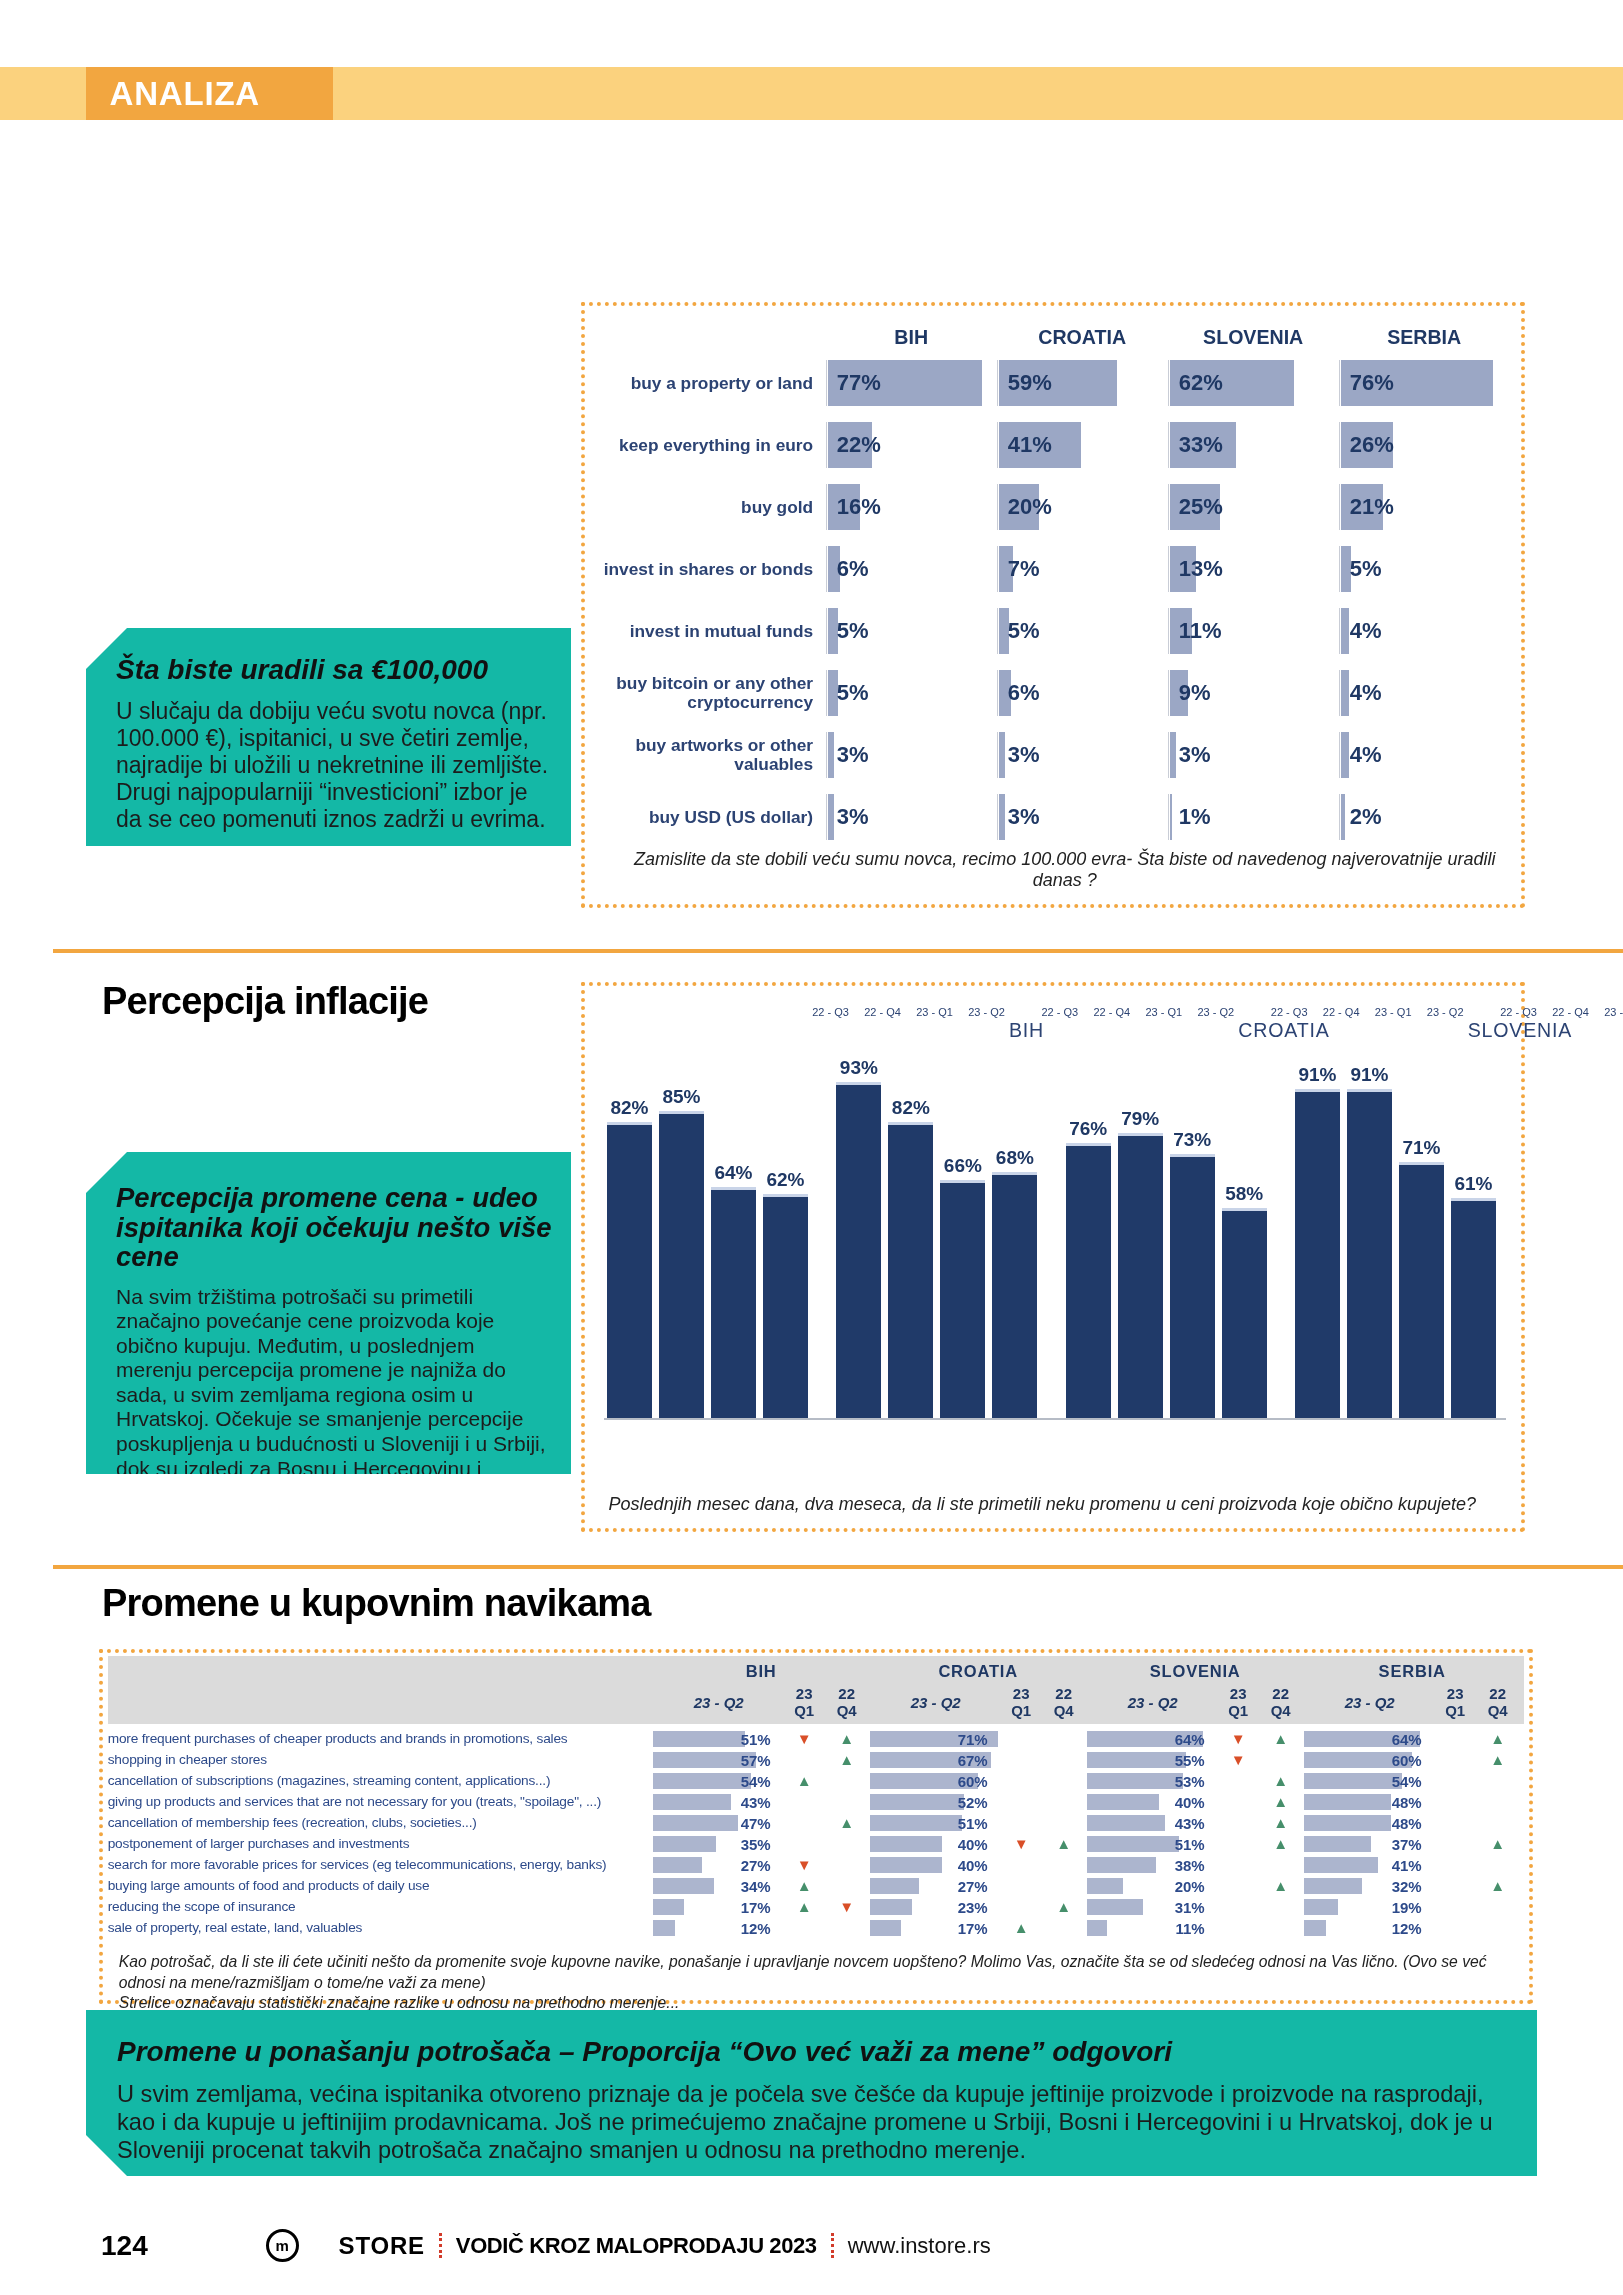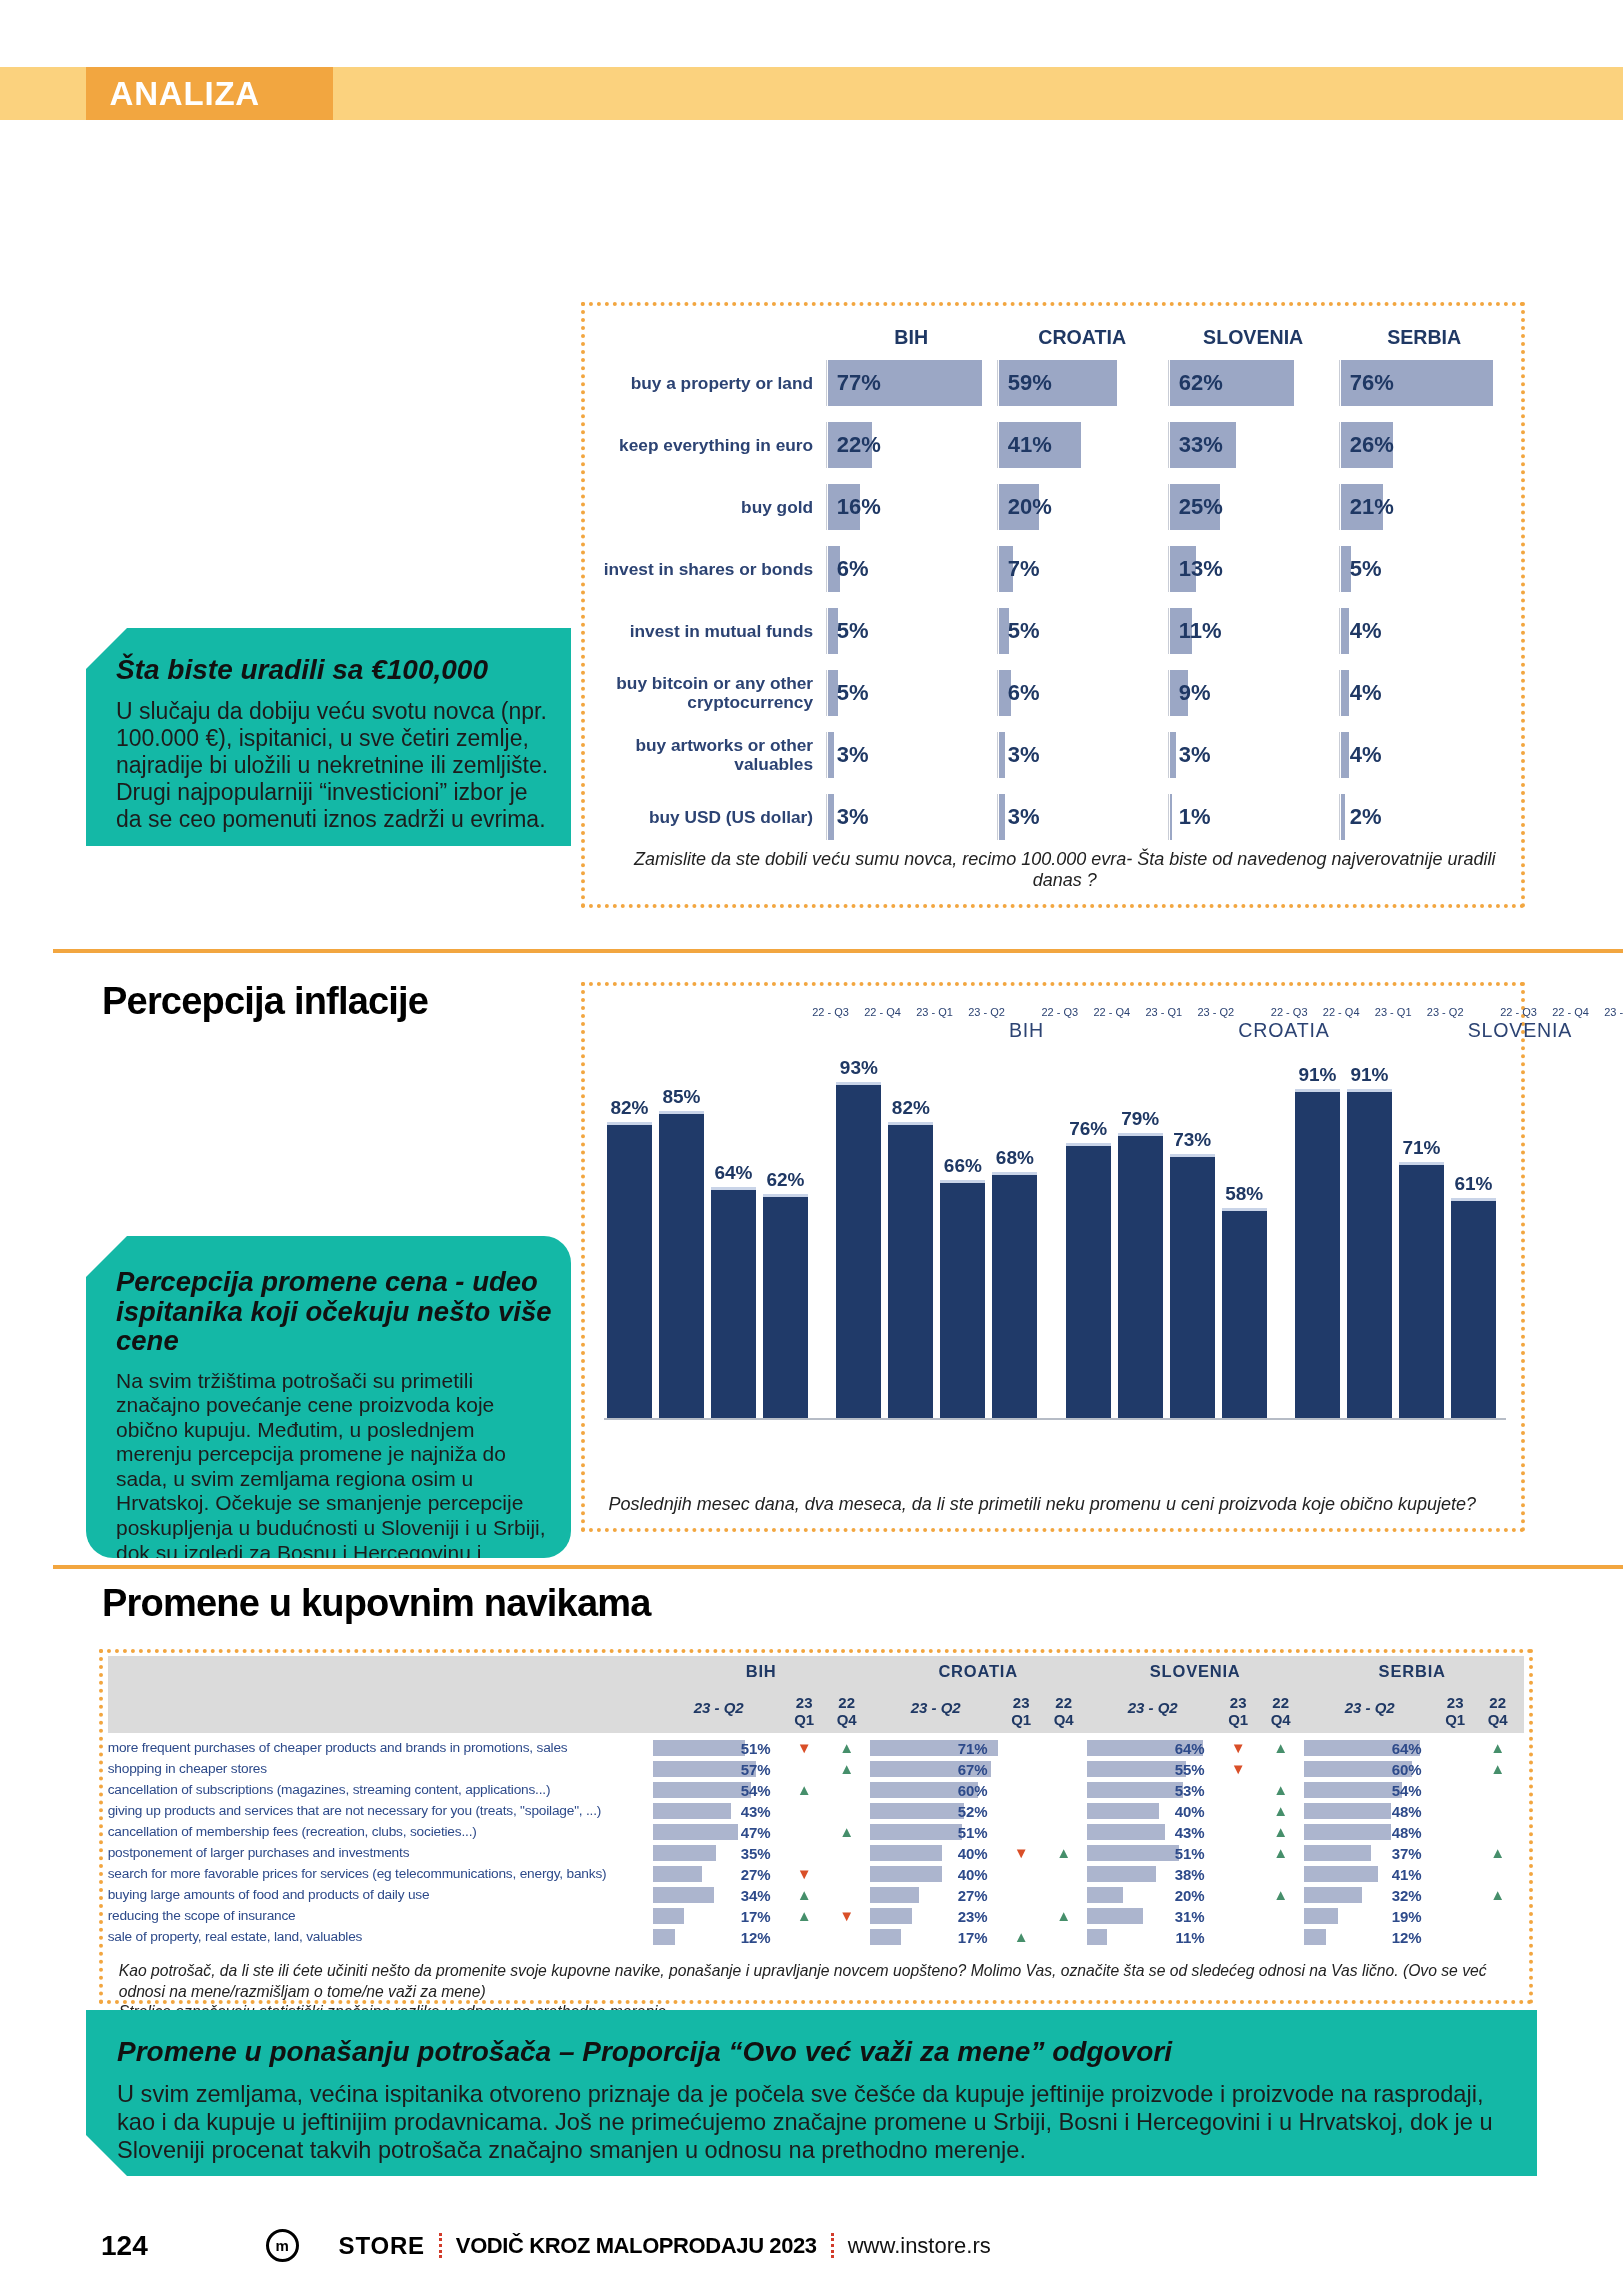--- a/index.html
+++ b/index.html
@@ -15,22 +15,22 @@
   
   .dottedbox{position:absolute;border:4.7px dotted #F2A640;background:#fff;box-sizing:border-box;}
   #chart1-box{left:581px;top:302px;width:944px;height:606px;}
   #chart2-box{left:581px;top:982px;width:944px;height:550px;}
   #table-box{left:99px;top:1649px;width:1434px;height:355px;}
 
   
   .ybox{position:absolute;background:#14b8a6;color:#1c1c1c;box-sizing:border-box;}
   #ybox1{left:86px;top:628px;width:485px;height:218px;padding:27px 22px 15.7px 30px;
          clip-path:polygon(41px 0,100% 0,100% 100%,0 100%,0 41px);}
-  #ybox2{left:86px;top:1236px;width:485px;height:322px;padding:31px 19px 15.7px 30px;
-         clip-path:polygon(41px 0,100% 0,100% 100%,0 100%,0 41px);border-radius:27px;}
+  #ybox2{left:86px;top:1152px;width:485px;height:322px;padding:31px 19px 15.7px 30px;
+         clip-path:polygon(41px 0,100% 0,100% 100%,0 100%,0 41px);}
   #ybox3{left:86px;top:2010px;width:1451px;height:166px;padding:27px 31px 15.7px 31px;
          clip-path:polygon(0 0,100% 0,100% 100%,41px 100%,0 calc(100% - 41px));}
   .ybox h3{margin:0 0 12.6px 0;font-size:28px;line-height:1.08;font-style:italic;color:#111;}
   .ybox p{margin:0;font-size:23px;line-height:1.18;}
   #ybox2 h3{font-size:27.5px;}
   #ybox2 p{font-size:21px;line-height:1.17;}
   #ybox3 p{font-size:23.6px;line-height:1.2;}
 
   .oline{position:absolute;left:53px;width:1570px;height:3.9px;background:#F2A640;}
   #oline1{top:949px;} #oline2{top:1565px;}
@@ -62,21 +62,21 @@
   .c2-ticks{display:flex;justify-content:center;gap:7px;margin-top:7.9px;}
   .c2-tick{width:45px;text-align:center;font-size:11px;color:#2c4373;white-space:nowrap;}
   .c2-country{text-align:center;font-size:19.6px;color:#2c4373;margin-top:20.4px;letter-spacing:0.8px;}
 
   
   #t-head{display:grid;grid-template-columns:545px repeat(4,217px);background:#DBDBDB;
           padding:6.3px 0 4.7px 0;margin:3.1px 4.7px 0 4.7px;}
   .t-cname{text-align:center;font-size:16.5px;font-weight:bold;color:#1F3864;letter-spacing:0.8px;}
   .t-sub{display:grid;grid-template-columns:132px 39px 46px;margin-top:4.7px;}
   .t-sub-cur{text-align:center;font-size:15px;font-weight:bold;font-style:italic;color:#1F3864;align-self:center;}
-  .t-sub-q{text-align:center;font-size:15px;font-weight:bold;color:#1F3864;line-height:1.1;margin-top:9px;}
+  .t-sub-q{text-align:center;font-size:15px;font-weight:bold;color:#1F3864;line-height:1.1;}
   #t-rows{margin:4.7px 4.7px 0 4.7px;}
   .t-row{display:grid;grid-template-columns:545px repeat(4,132px 39px 46px);align-items:center;height:21px;}
   .t-lbl{font-size:13.7px;color:#2d4a8a;white-space:nowrap;overflow:hidden;letter-spacing:-0.2px;}
   .t-barcell{position:relative;height:16.5px;}
   .t-bar{position:absolute;left:0;top:0;height:16.5px;background:#ACB5CE;}
   .t-val{position:absolute;left:0;top:50%;transform:translateY(-50%);width:118px;text-align:right;
          font-size:15px;font-weight:bold;color:#2d4a8a;}
   .t-arr{text-align:center;font-size:15px;line-height:1;}
   .arr.up{color:#468F6B;} .arr.down{color:#D94F28;}
   .t-captions{margin:14px 15.7px 0 15.7px;font-style:italic;font-size:15.7px;color:#222;line-height:1.3;}

